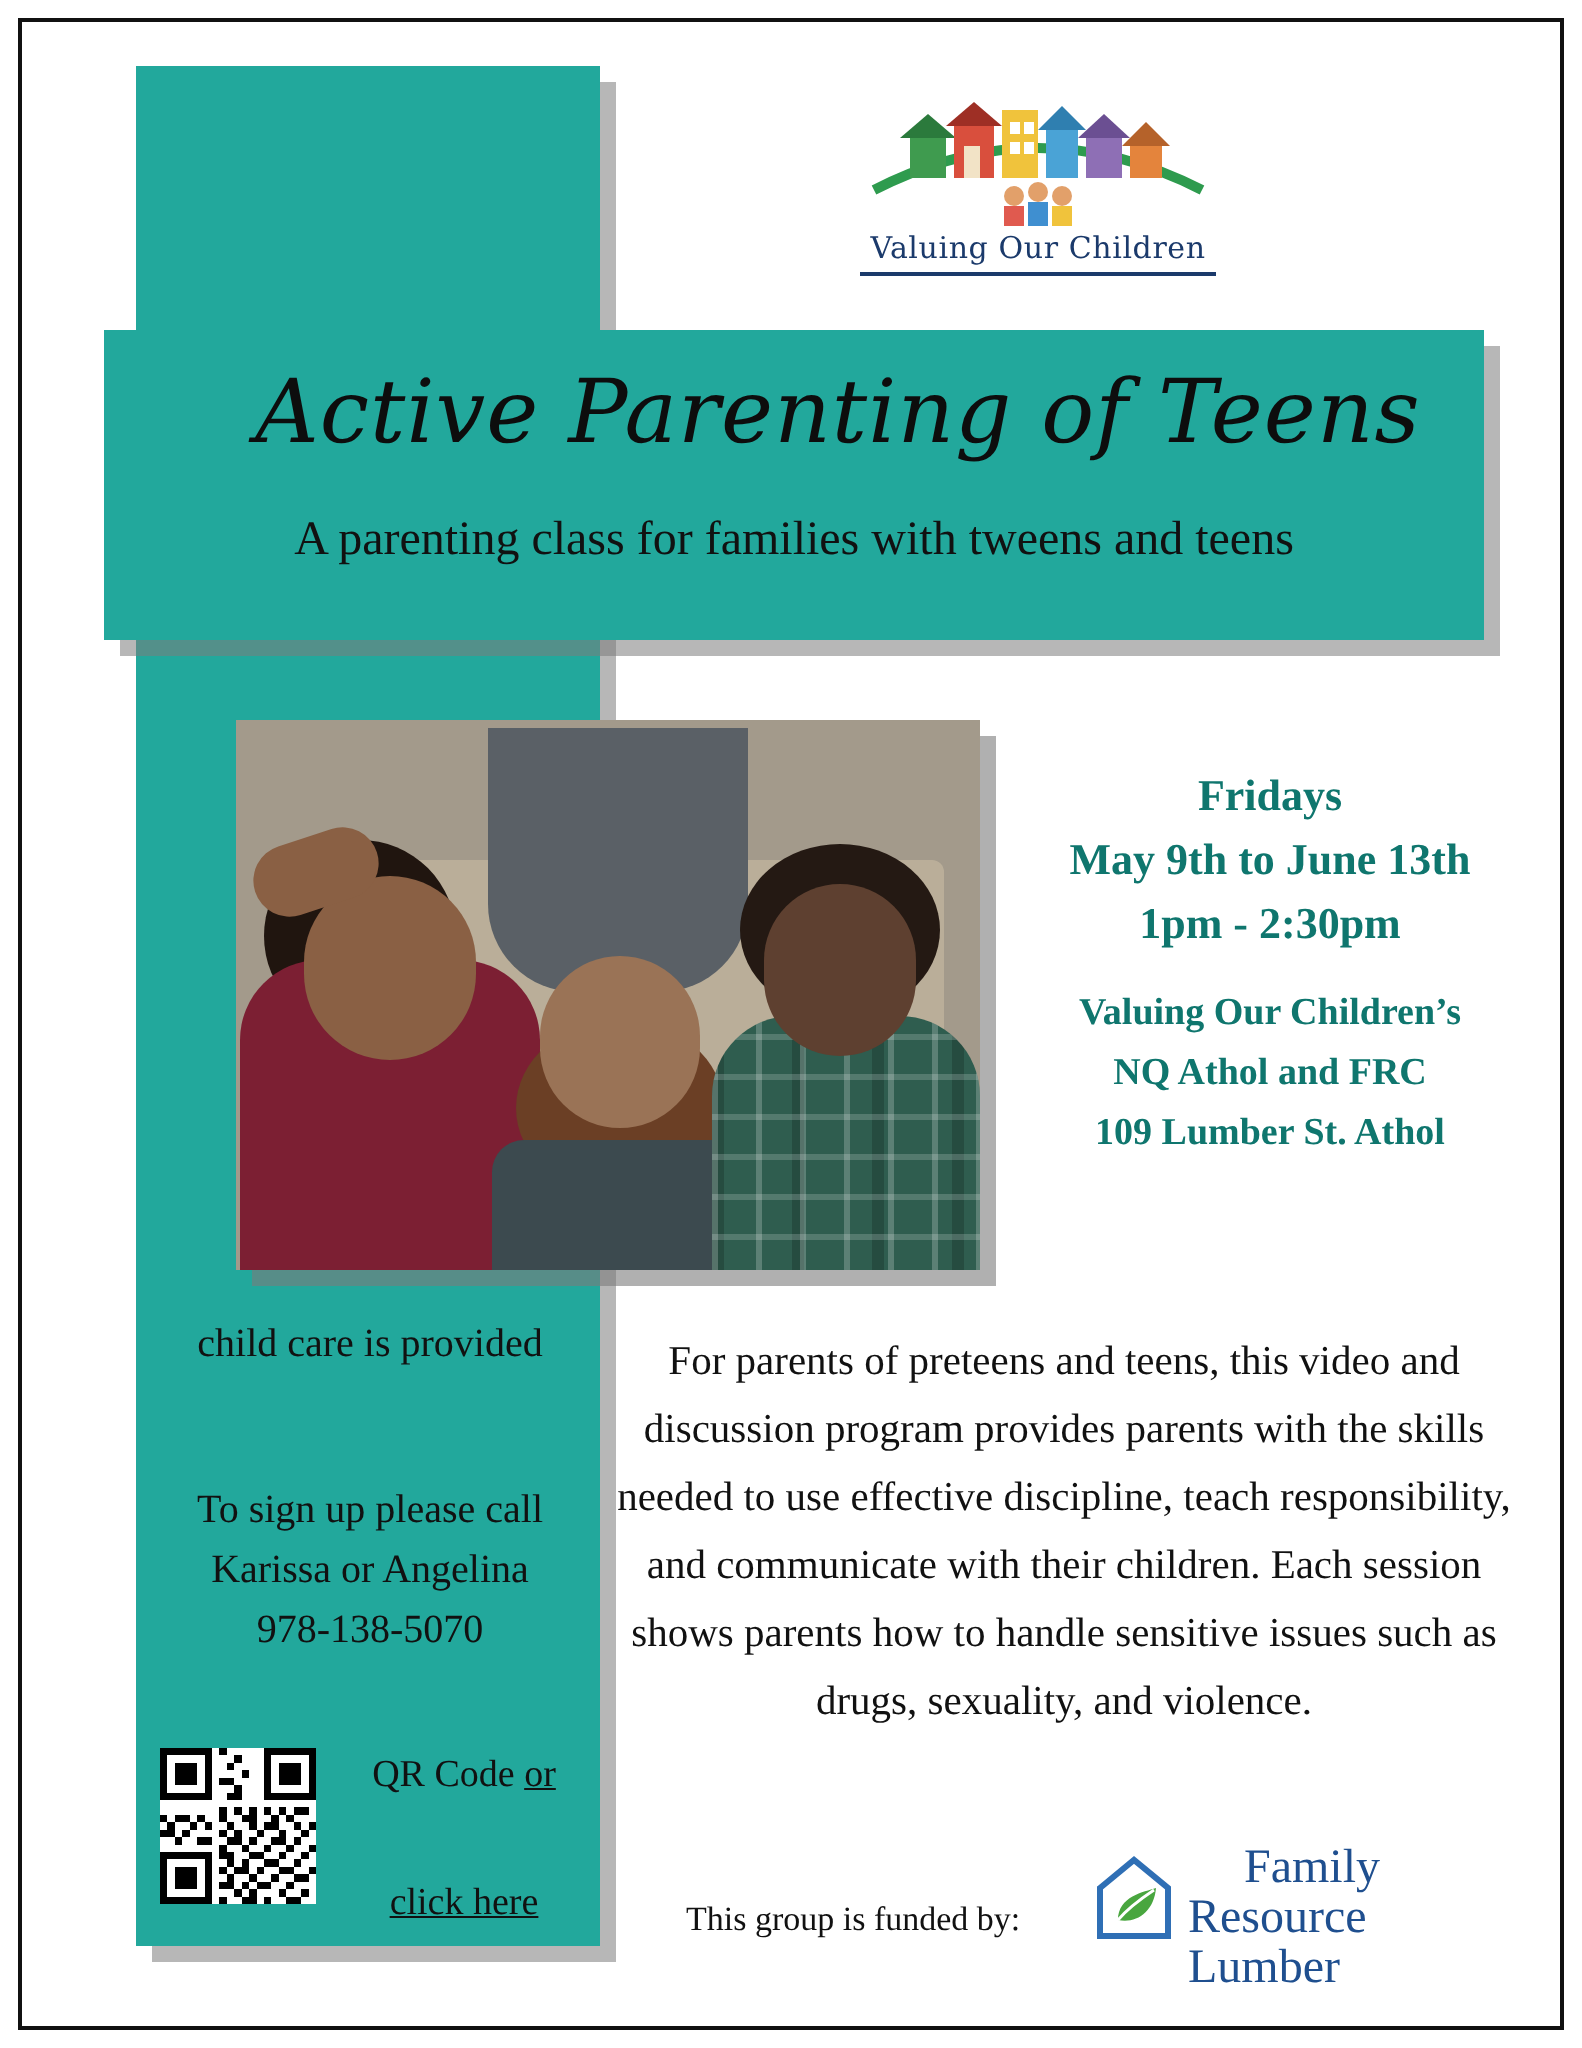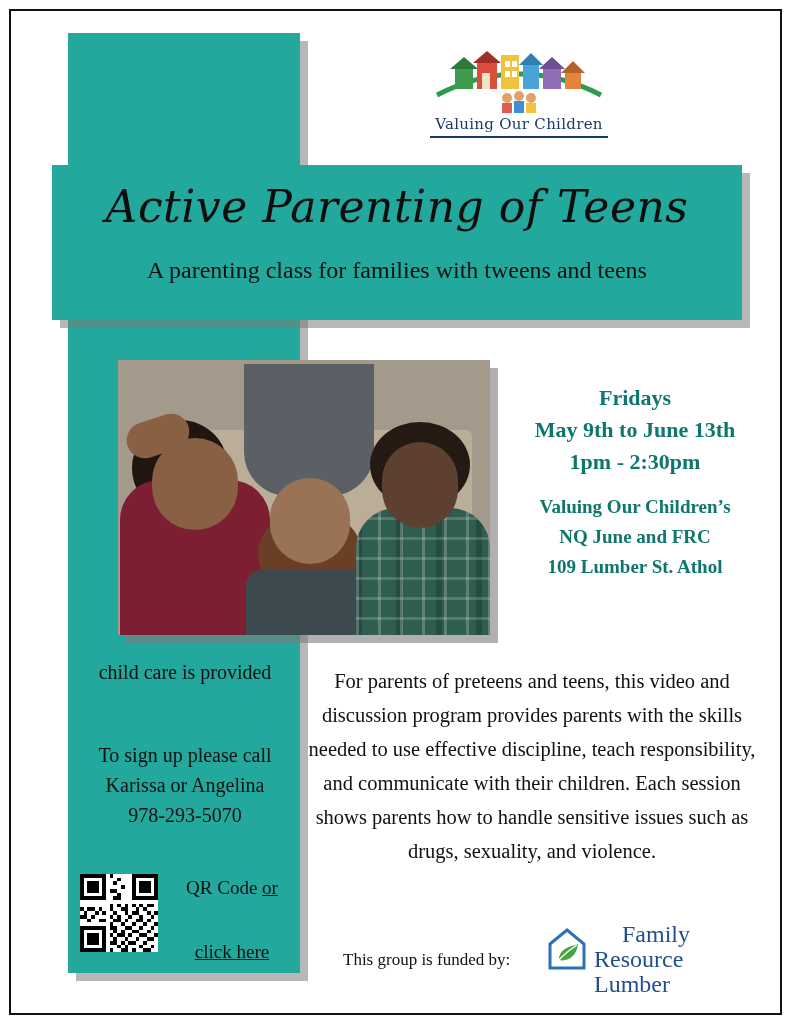--- a/index.html
+++ b/index.html
@@ -70,20 +70,21 @@
     left: 0;
     top: 16px;
     width: 690px;
     text-align: center;
     font-family: "DejaVu Serif", serif;
     font-size: 44px;
     font-weight: 400;
     color: #0d0d0d;
     letter-spacing: .5px;
     font-style: italic;
+    padding-left: 22px;
   }
   .flyer-subtitle {
     position: absolute;
     left: 0;
     top: 92px;
     width: 690px;
     text-align: center;
     font-family: "Liberation Serif", serif;
     font-size: 24px;
     color: #111111;
@@ -445,28 +446,28 @@
     <div class="p3-plaid"></div>
     <div class="p3-head"></div>
   </div>
 
   <div class="details">
     <div class="line-big">Fridays</div>
     <div class="line-big">May 9th to June 13th</div>
     <div class="line-big">1pm - 2:30pm</div>
     <div class="gap"></div>
     <div class="line-med">Valuing Our Children’s</div>
-    <div class="line-med">NQ June and FRC</div>
+    <div class="line-med">NQ Athol and FRC</div>
     <div class="line-med">109 Lumber St. Athol</div>
   </div>
 
   <div class="left-text left-childcare">child care is provided</div>
   <div class="left-text left-signup">
     <div>To sign up please call Karissa or Angelina</div>
-    <div>978-293-5070</div>
+    <div>978-138-5070</div>
   </div>
 
   <div class="qr">
     <svg class="qr-grid" viewBox="0 0 21 21" shape-rendering="crispEdges">
       <rect width="21" height="21" fill="#ffffff"></rect>
       <g fill="#000000">
         <rect x="0" y="0" width="7" height="1"></rect>
           <rect x="0" y="6" width="7" height="1"></rect>
         <rect x="0" y="0" width="1" height="7"></rect>
           <rect x="6" y="0" width="1" height="7"></rect>

